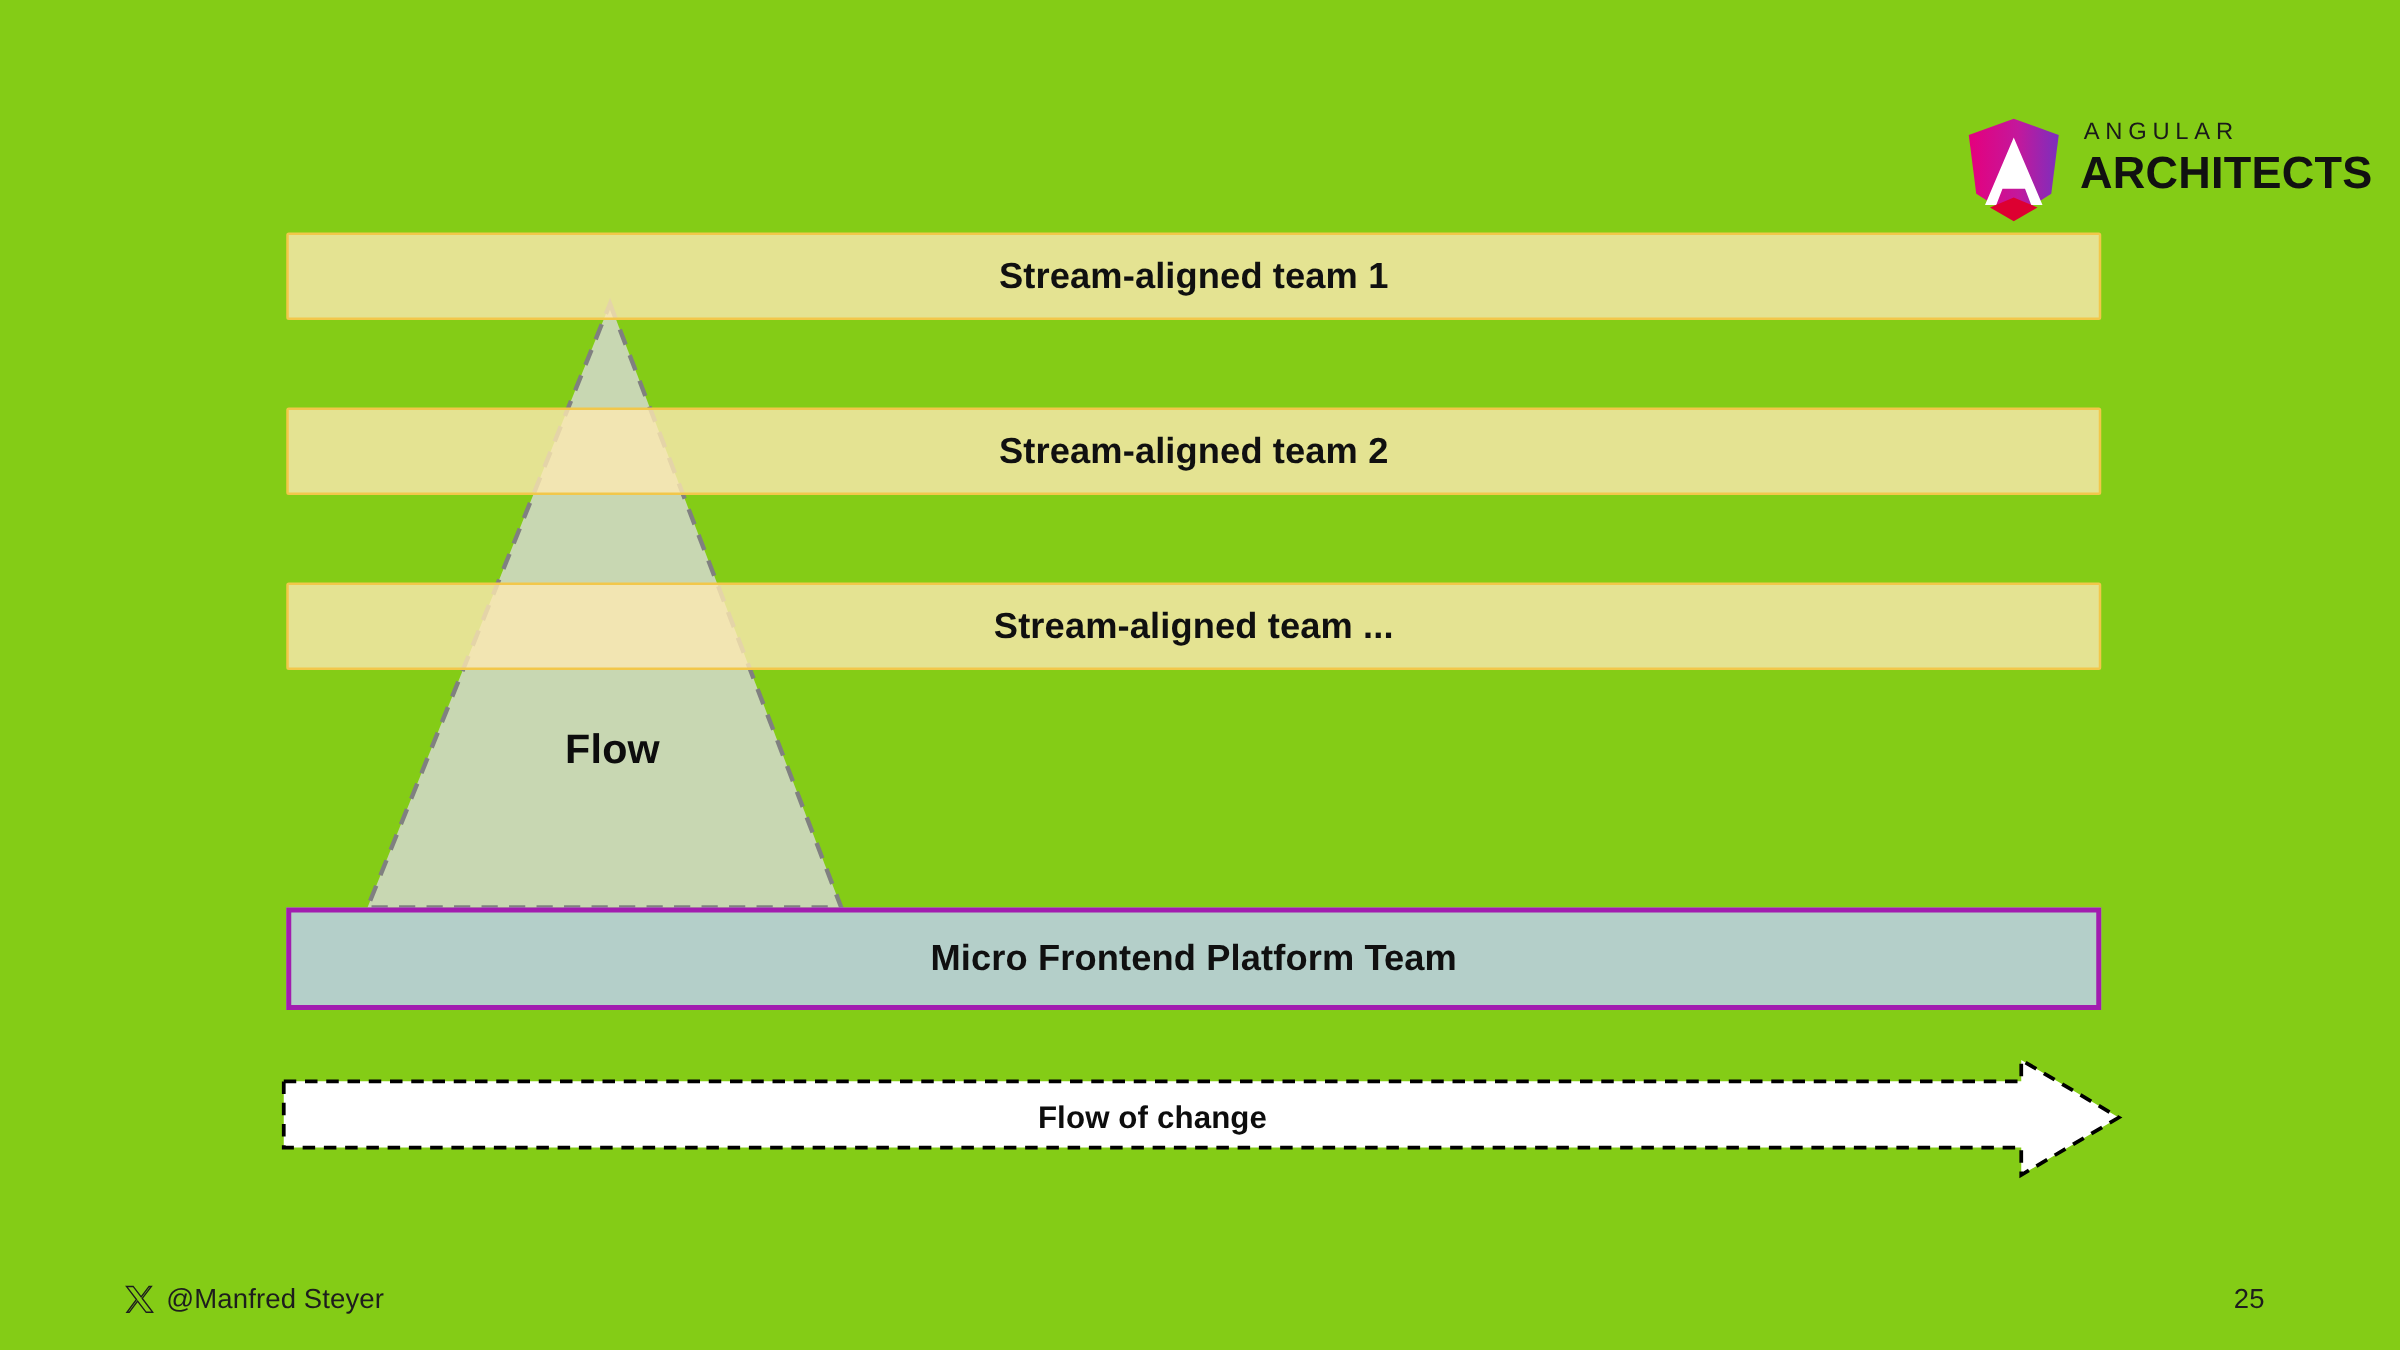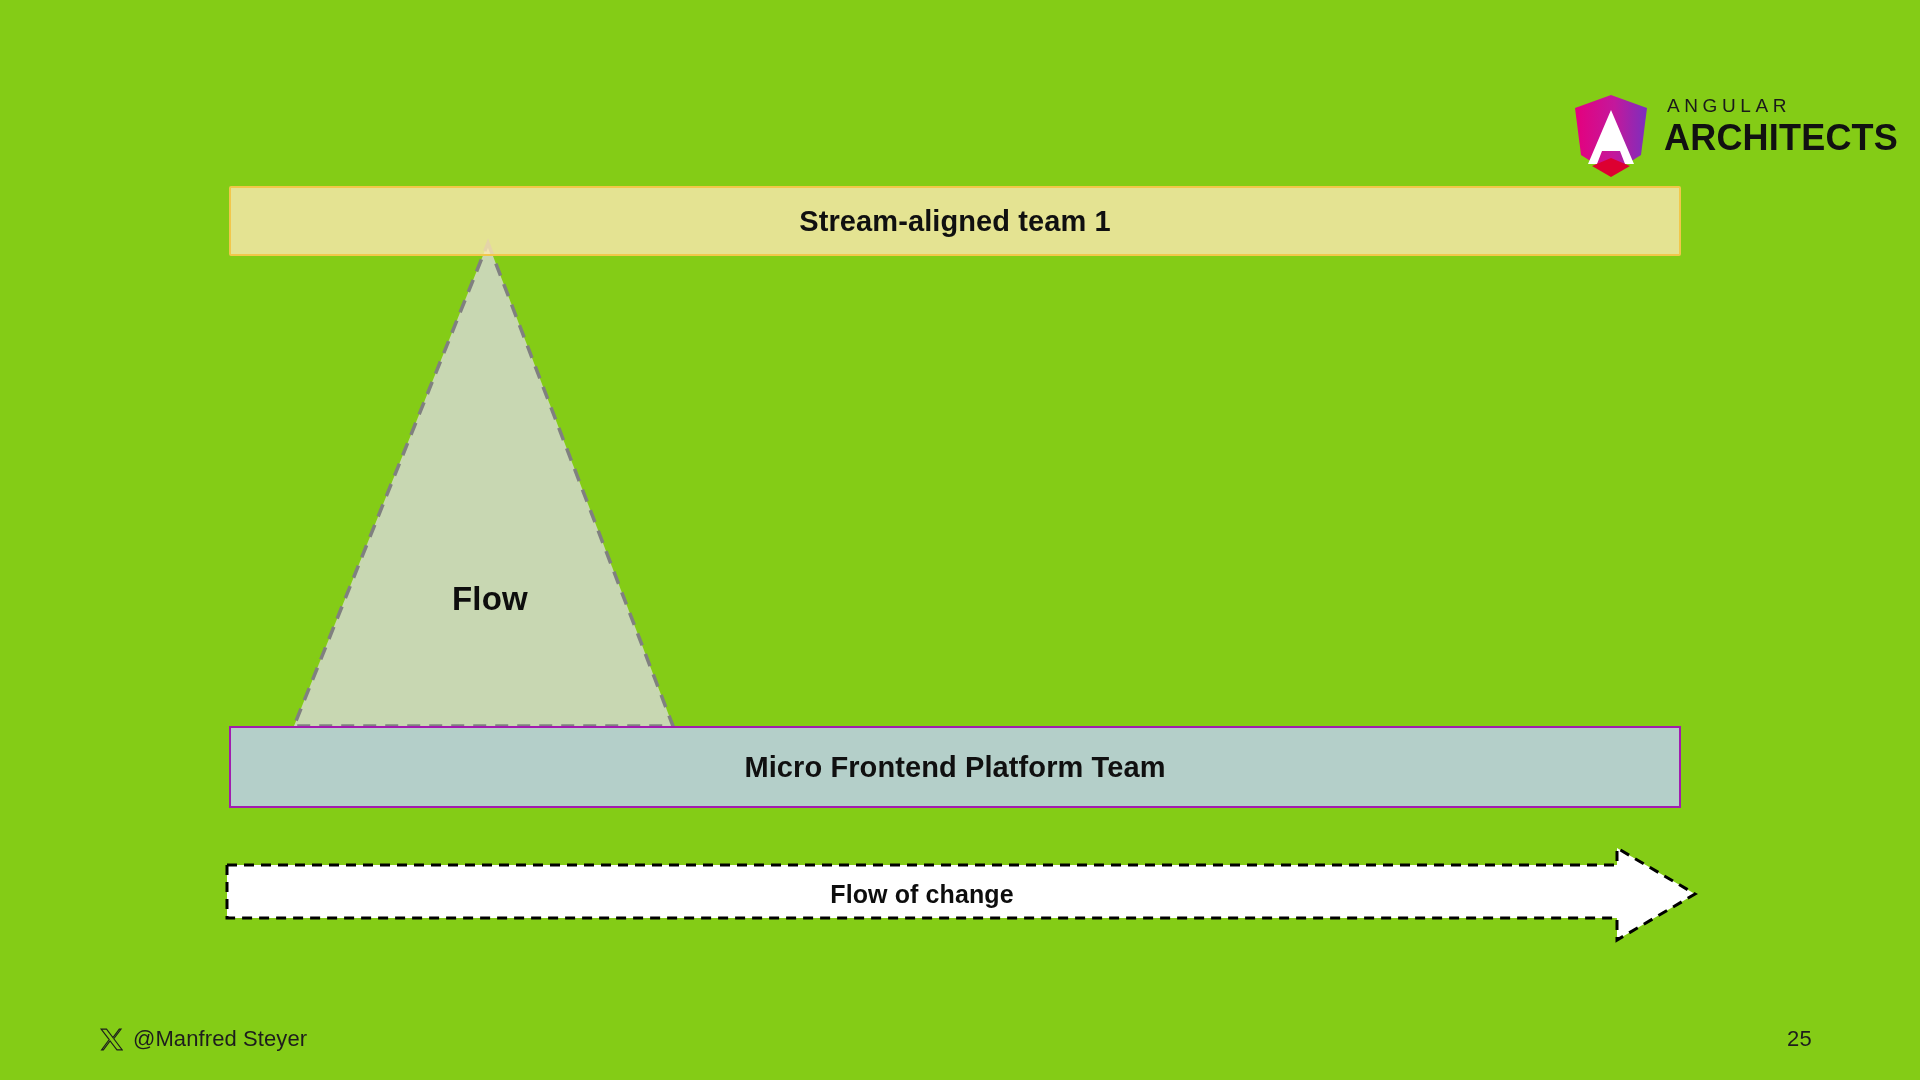--- a/index.html
+++ b/index.html
@@ -103,21 +103,21 @@
     font-weight: 700;
     color: #101010;
     letter-spacing: 0.1px;
   }
   #box-stream-1 { top: 186px; }
   #box-stream-2 { top: 326px; }
   #box-stream-3 { top: 466px; }
 
   .box-platform {
     background: rgba(190, 208, 240, 0.82);
-    border: 2px solid #a21caf;
+    border: 4px solid #a21caf;
     border-radius: 0px;
     left: 229px;
     top: 726px;
     width: 1452px;
     height: 82px;
   }
   .box-platform .box-label {
     font-size: 29px;
     font-weight: 700;
     color: #101010;
@@ -207,21 +207,27 @@
   <div class="xaas-layer">
     <svg width="1920" height="1080" viewBox="0 0 1920 1080" xmlns="http://www.w3.org/2000/svg">
       <polygon points="488,243 673,726 294,726" fill="#D9D9D9" fill-opacity="0.80" stroke="#808080" stroke-width="3.5" stroke-dasharray="13,9" stroke-linejoin="miter"></polygon>
     </svg>
   </div>
 
   <div class="box box-stream" id="box-stream-1">
     <span class="box-label">Stream-aligned team 1</span>
   </div>
 
-
+  <div class="box box-stream" id="box-stream-2">
+    <span class="box-label">Stream-aligned team 2</span>
+  </div>
+
+  <div class="box box-stream" id="box-stream-3">
+    <span class="box-label">Stream-aligned team ...</span>
+  </div>
 
   <div class="xaas-label">Flow</div>
 
   <div class="box box-platform">
     <span class="box-label">Micro Frontend Platform Team</span>
   </div>
 
   <div class="flow-arrow">
     <svg width="1478" height="98" viewBox="0 0 1478 98" xmlns="http://www.w3.org/2000/svg">
       <polygon points="5,20 1395,20 1395,3 1473,49 1395,95 1395,73 5,73" fill="#ffffff" stroke="#000000" stroke-width="3" stroke-dasharray="10,7" stroke-linejoin="miter"></polygon>

